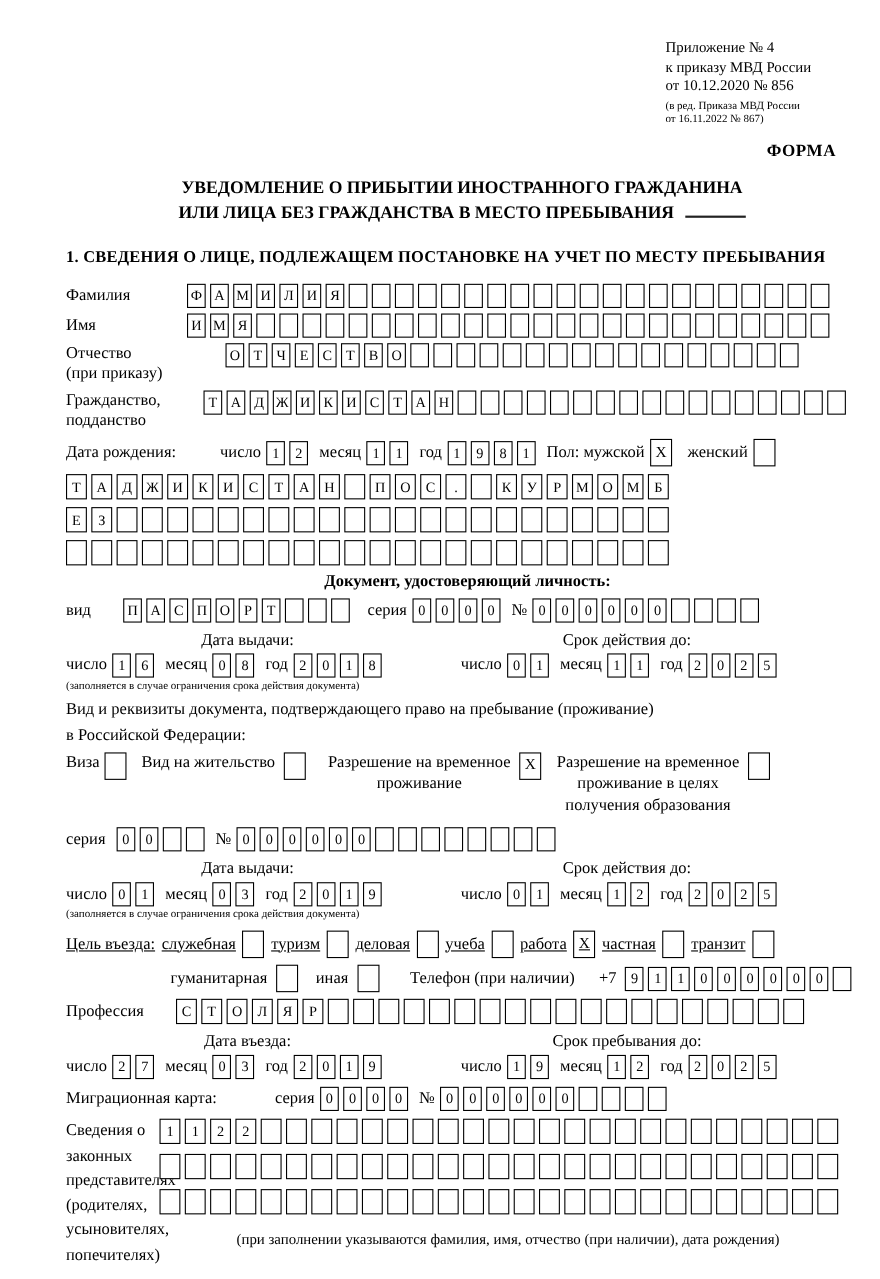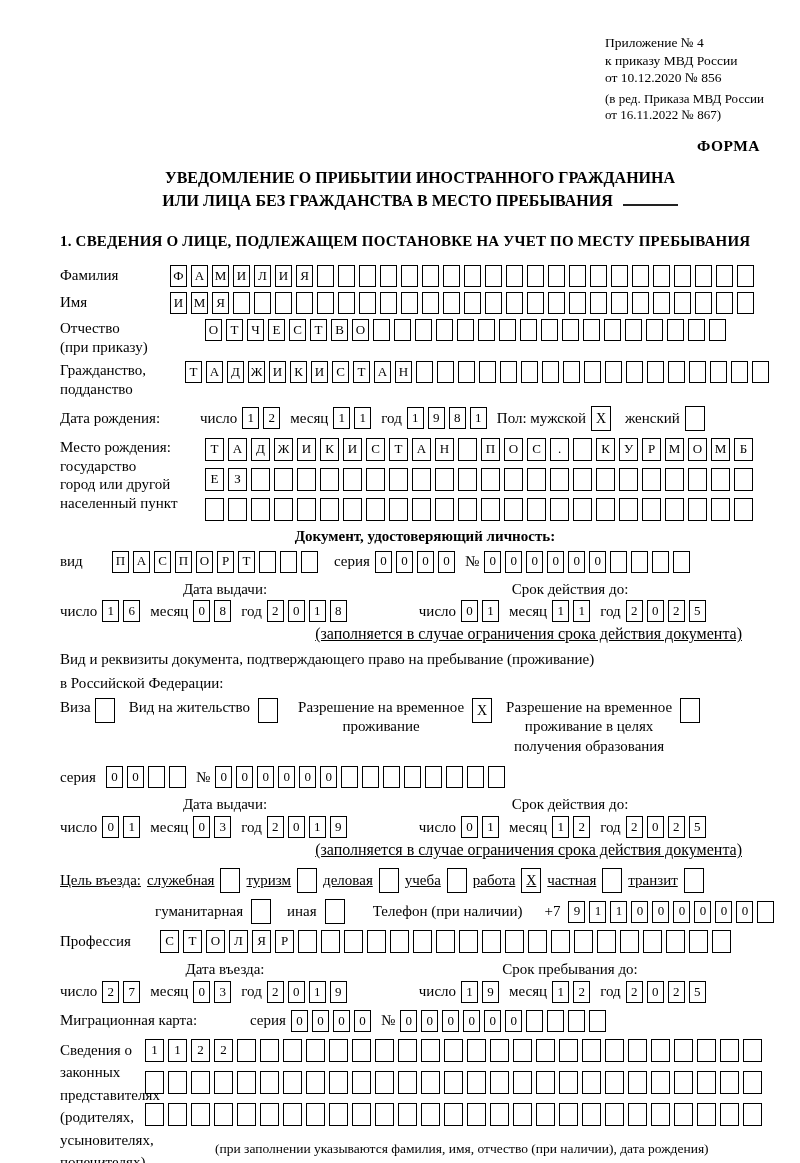--- a/index.html
+++ b/index.html
@@ -5,21 +5,21 @@
   html,body{margin:0;padding:0;background:#fff;}
   .page{
     width:800px;height:1163px;box-sizing:border-box;
     padding:34px 10px 0 60px;position:relative;overflow:hidden;
     background:#fff;color:#000;
     font-family:"Liberation Serif","DejaVu Serif",serif;
     font-size:15px;line-height:1.25;
   }
   
   .annex{margin-left:545px;width:185px;font-size:13.5px;line-height:1.3;}
-  .annex .amend{font-size:13px;margin-top:4px;line-height:1.28;}
+  .annex .amend{font-size:10px;margin-top:4px;line-height:1.28;}
   .forma{text-align:right;padding-right:30px;margin-top:12px;font-weight:bold;font-size:15.5px;letter-spacing:.5px;}
   
   .title{text-align:center;font-weight:bold;font-size:16px;line-height:1.4;margin:12px 10px 0 0;}
   .blank-line{display:inline-block;width:55px;border-bottom:2px solid #222;margin-left:10px;height:14px;vertical-align:baseline;}
   .sec1{font-weight:bold;font-size:15px;margin-top:20px;letter-spacing:.2px;}
   
   .row{display:flex;align-items:center;margin-top:5px;}
   .row.top{align-items:flex-start;}
   .lbl{flex:none;}
   .stack span{display:block;}
@@ -32,21 +32,21 @@
   .boxes.chk .cb{width:20px;height:25px;font-size:14px;}
   .vgap{display:flex;flex-direction:column;gap:7px;}
   .sl{flex:none;margin:0 5px 0 10px;}
   .sl.first{margin-left:0;}
   
   .dh{display:flex;margin-top:7px;}
   .dh .a{width:330px;text-align:center;flex:none;}
   .dh .b{width:360px;text-align:center;flex:none;}
   .grp{display:flex;align-items:center;flex:none;}
   .grp2{margin-left:72px;}
-  .note{font-size:16px;text-align:right;padding-right:48px;margin-top:2px;text-decoration:underline;}
+  .note{font-size:10px;padding-right:48px;margin-top:2px;}
   .center-head{text-align:center;font-weight:bold;margin-top:6px;}
   .optlbl{text-align:center;line-height:1.3;}
   .opt{display:flex;align-items:flex-start;}
   .opt .boxes{margin-left:8px;margin-top:0;}
   .finalnote{font-size:13.5px;margin-top:6px;padding-left:150px;}
   .ml8{margin-left:8px;} .ml14{margin-left:14px;} .ml20{margin-left:20px;}
 </style>
 </head>
 <body>
 
@@ -235,26 +235,20 @@
     <div class="boxes chk">
         <div class="cb">X</div>
       </div>
     <span class="sl" style="margin-left:14px;">женский</span>
     <div class="boxes chk">
         <div class="cb"></div>
       </div>
   </div>
 
   <div class="row top" style="margin-top:7px;">
-    <div class="lbl w145 stack">
-      <span>Место рождения:</span>
-      <span>государство</span>
-      <span>город или другой</span>
-      <span>населенный пункт</span>
-    </div>
     <div class="vgap">
       <div class="boxes wide">
           <div class="cb">Т</div>
           <div class="cb">А</div>
           <div class="cb">Д</div>
           <div class="cb">Ж</div>
           <div class="cb">И</div>
           <div class="cb">К</div>
           <div class="cb">И</div>
           <div class="cb">С</div>

